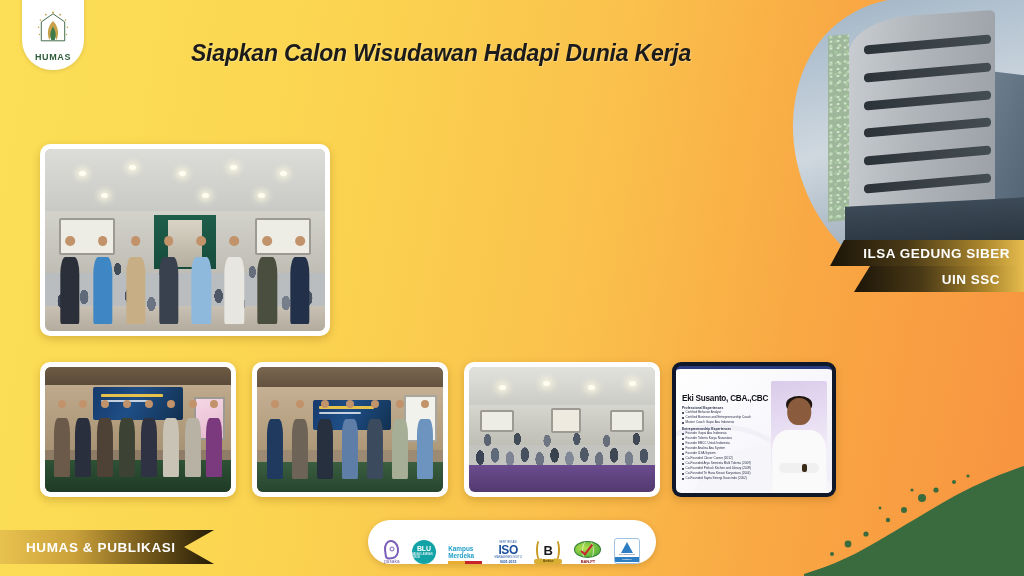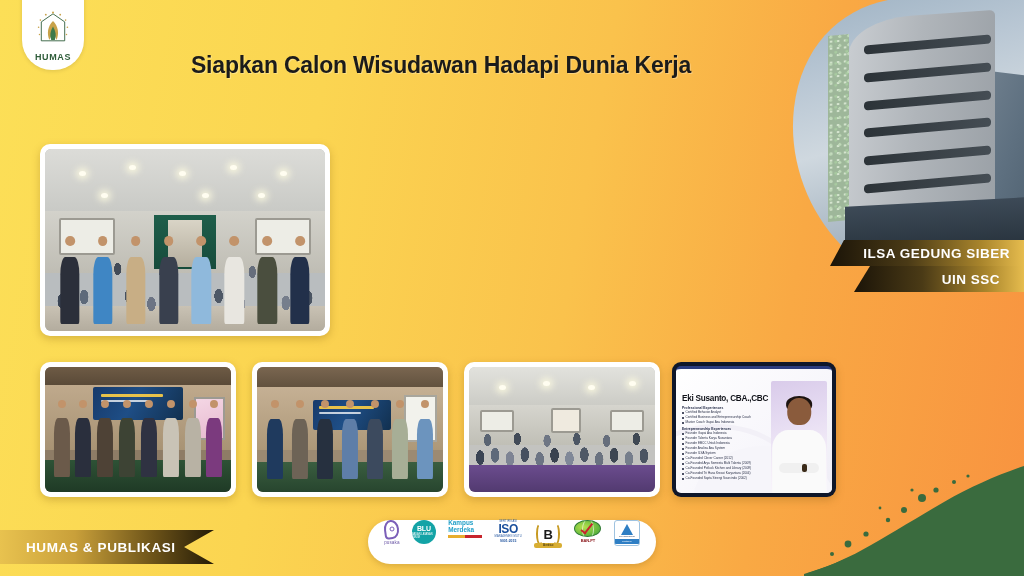--- a/index.html
+++ b/index.html
@@ -30,21 +30,21 @@
   }
 
   
   #headline {
     position:absolute; left:96px; top:38px; width:690px;
     text-align:center; color:#1B1B1B; line-height:1.24;
     font-size:23px; font-weight:bold; letter-spacing:-.2px;
     text-shadow:1px 1px 0 rgba(255,255,255,.28);
   }
   #headline .line { display:block; white-space:nowrap; }
-  #headline .line2 { margin-top:13px; }
+  #headline .line2 { margin-top:1px;font-style:italic; }
 
   
   #building-photo {
     position:absolute; right:0; top:0; width:236px; height:252px;
     overflow:hidden;
     -webkit-clip-path:path("M236,0 L236,252 L60,252 C20,215 0,160 6,108 C13,48 50,10 100,0 Z");
     clip-path:path("M236,0 L236,252 L60,252 C20,215 0,160 6,108 C13,48 50,10 100,0 Z");
   }
   #building-photo .sky {
     position:absolute; inset:0;
@@ -281,21 +281,21 @@
   }
 
   
   #logo-strip {
     position:absolute; left:368px; top:520px; width:288px; height:44px;
     background:#FFFFFF; border-radius:22px;
     display:flex; align-items:center; justify-content:space-around;
     padding:0 10px; box-shadow:0 2px 6px rgba(120,80,10,.25);
   }
   .logo-item {
-    display:flex; flex-direction:column; align-items:center; justify-content:flex-start;
+    display:flex; flex-direction:column; align-items:center; justify-content:flex-end;
     height:100%;
   }
   .logo-item .lcap { font-size:4.6px; color:#6E5AA8; margin-top:.5px; letter-spacing:.1px; }
 
   .lg-pusaka { width:15px; height:19px; position:relative; }
   .lg-pusaka .drop {
     position:absolute; inset:0; border:2.1px solid #7B5FB8;
     border-radius:50% 50% 50% 4px; transform:rotate(-8deg);
   }
   .lg-pusaka .dot {

